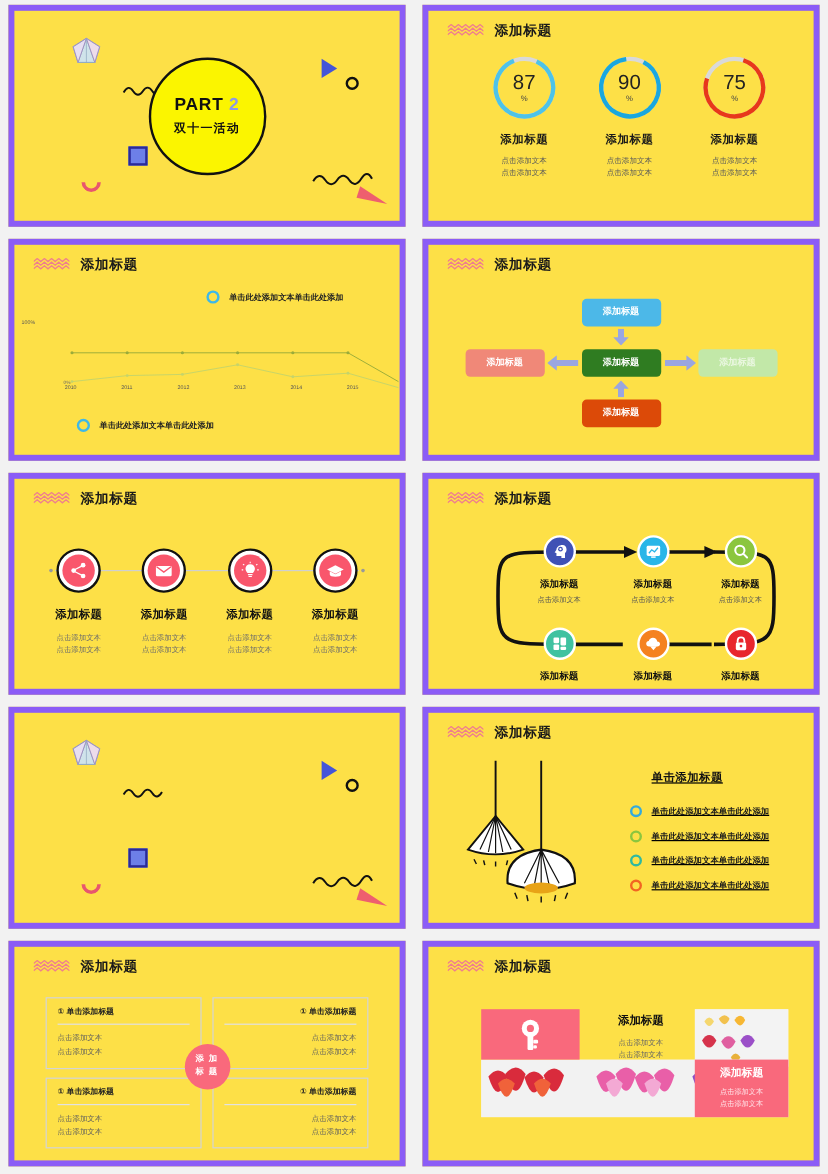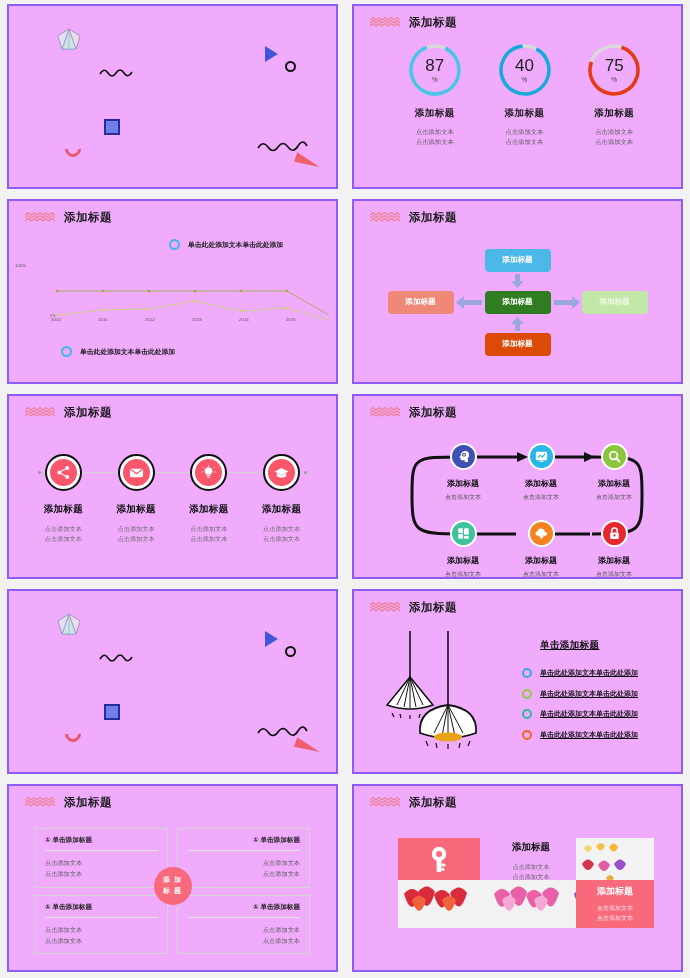--- a/index.html
+++ b/index.html
@@ -11,22 +11,22 @@
   }
   .grid {
     width: 690px; height: 978px;
     display: grid;
     grid-template-columns: 345px 345px;
     grid-template-rows: 195px 195px 195px 195px 198px;
   }
   .cell { padding: 4px 7px 6px 7px; }
   .slide {
     width: 100%; height: 100%;
-    background: #f0abfc;
-    border: 2px solid #8b5cf6;
+    background: #fde047;
+    border: 5px solid #8b5cf6;
     position: relative;
     overflow: hidden;
   }
 
   
   .title-row { position: absolute; top: 9px; left: 16px; display: flex; align-items: center; gap: 9px; }
   .zigzag { width: 30px; height: 11px; flex: 0 0 auto; }
   .title-text { font-size: 11.5px; font-weight: bold; color: #1a1a1a; letter-spacing: .5px; }
 
   
@@ -145,20 +145,27 @@
       </svg>
       <div class="deco sq-blue" style="left:95px;top:113px;"></div>
       <div class="deco c-shape" style="left:56px;top:135px;"></div>
       <div class="deco tri-blue" style="left:256px;top:40px;"></div>
       <div class="deco circ-out" style="left:276px;top:55px;"></div>
       <svg class="deco" style="left:248px;top:133px;" width="52" height="14" viewBox="0 0 52 14">
         <path d="M1,9 Q6,1 11,8 T21,8 T31,8 T41,7 T50,7" fill="none" stroke="#111" stroke-width="1.7"></path>
       </svg>
       <div class="deco red-swoosh" style="left:286px;top:150px;"></div>
 
+      <div class="part-circle">
+        <div class="part-label">
+          <span>PART</span>
+          <span class="num">2</span>
+        </div>
+        <div class="part-sub">双十一活动</div>
+      </div>
     </div>
   </div>
 
   <div class="cell">
     <div class="slide">
       <div class="title-row">
         <svg class="zigzag" viewBox="0 0 30 11">
           <path d="M0,3 L3,0.5 L6,3 L9,0.5 L12,3 L15,0.5 L18,3 L21,0.5 L24,3 L27,0.5 L30,3" fill="none" stroke="#ef7e8e" stroke-width="1.1"></path>
           <path d="M0,6 L3,3.5 L6,6 L9,3.5 L12,6 L15,3.5 L18,6 L21,3.5 L24,6 L27,3.5 L30,6" fill="none" stroke="#ef7e8e" stroke-width="1.1"></path>
           <path d="M0,9 L3,6.5 L6,9 L9,6.5 L12,9 L15,6.5 L18,9 L21,6.5 L24,9 L27,6.5 L30,9" fill="none" stroke="#ef7e8e" stroke-width="1.1"></path>
@@ -185,21 +192,21 @@
           </div>
         </div>
 
         <div class="gauge-item">
           <div class="ring">
             <svg width="56" height="56" viewBox="0 0 56 56">
               <circle cx="28" cy="28" r="24" fill="none" stroke="#d9d9d9" stroke-width="3.6"></circle>
               <circle cx="28" cy="28" r="24" fill="none" stroke="#1aa7dd" stroke-width="3.6" stroke-dasharray="135.7 150.8" stroke-linecap="butt" transform="rotate(-62 28 28)"></circle>
             </svg>
             <div class="ring-num">
-              <div class="v">40</div>
+              <div class="v">90</div>
               <div class="p">%</div>
             </div>
           </div>
           <div class="g-title">添加标题</div>
           <div class="g-desc">
             <div>点击添加文本</div>
             <div>点击添加文本</div>
           </div>
         </div>
 

